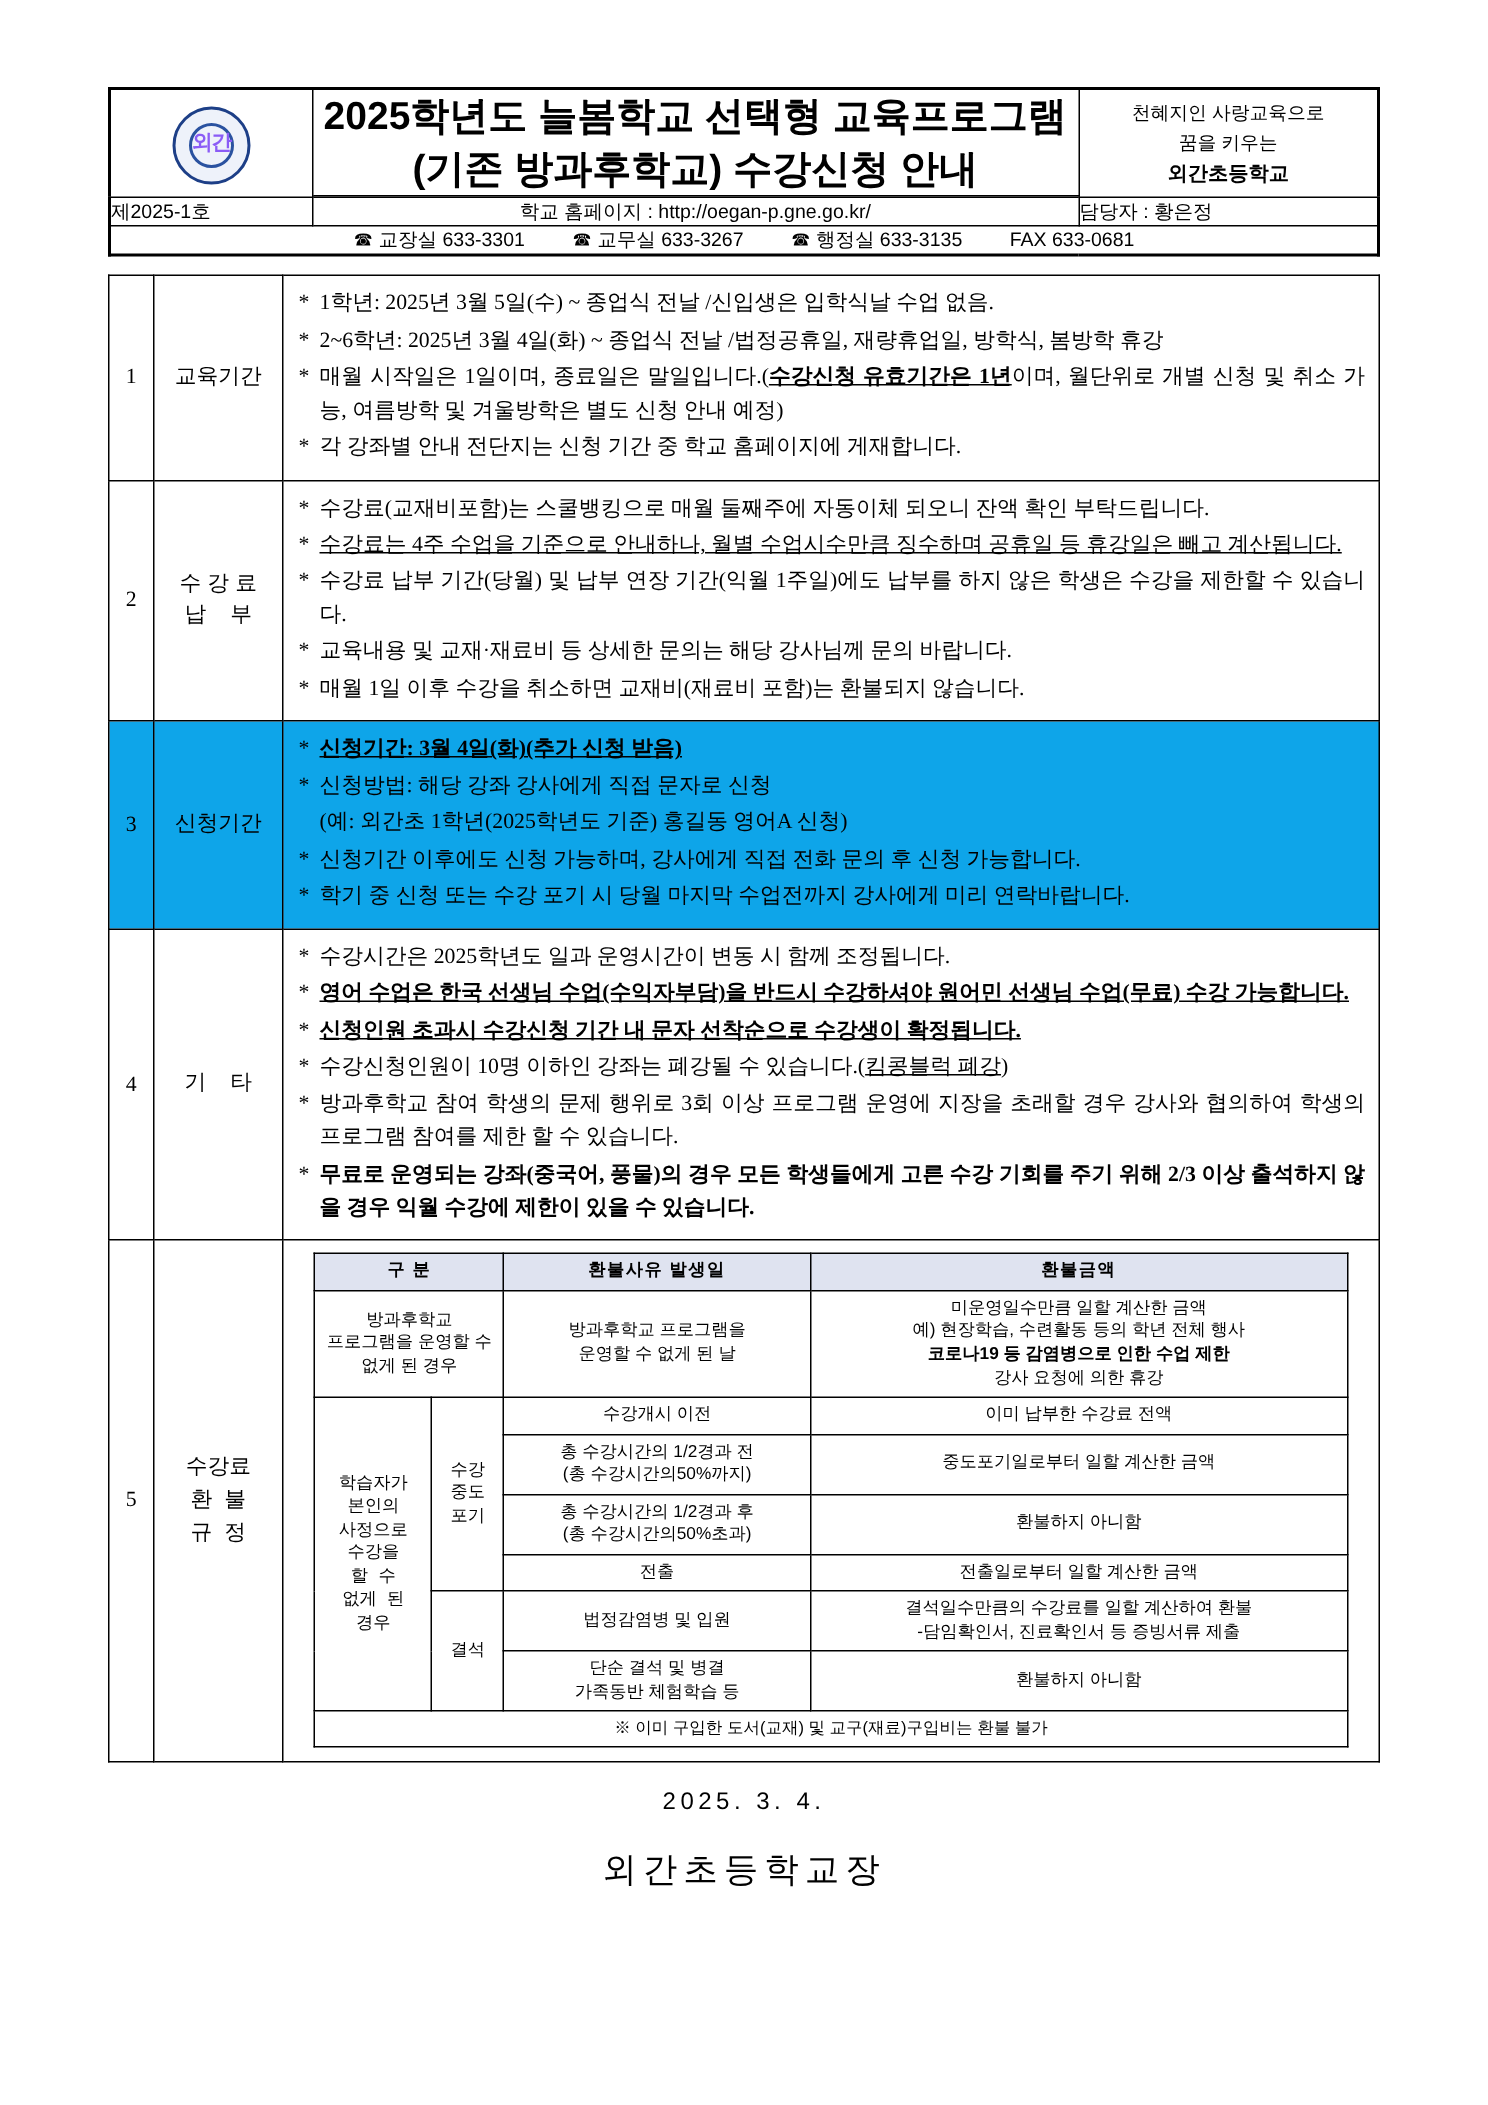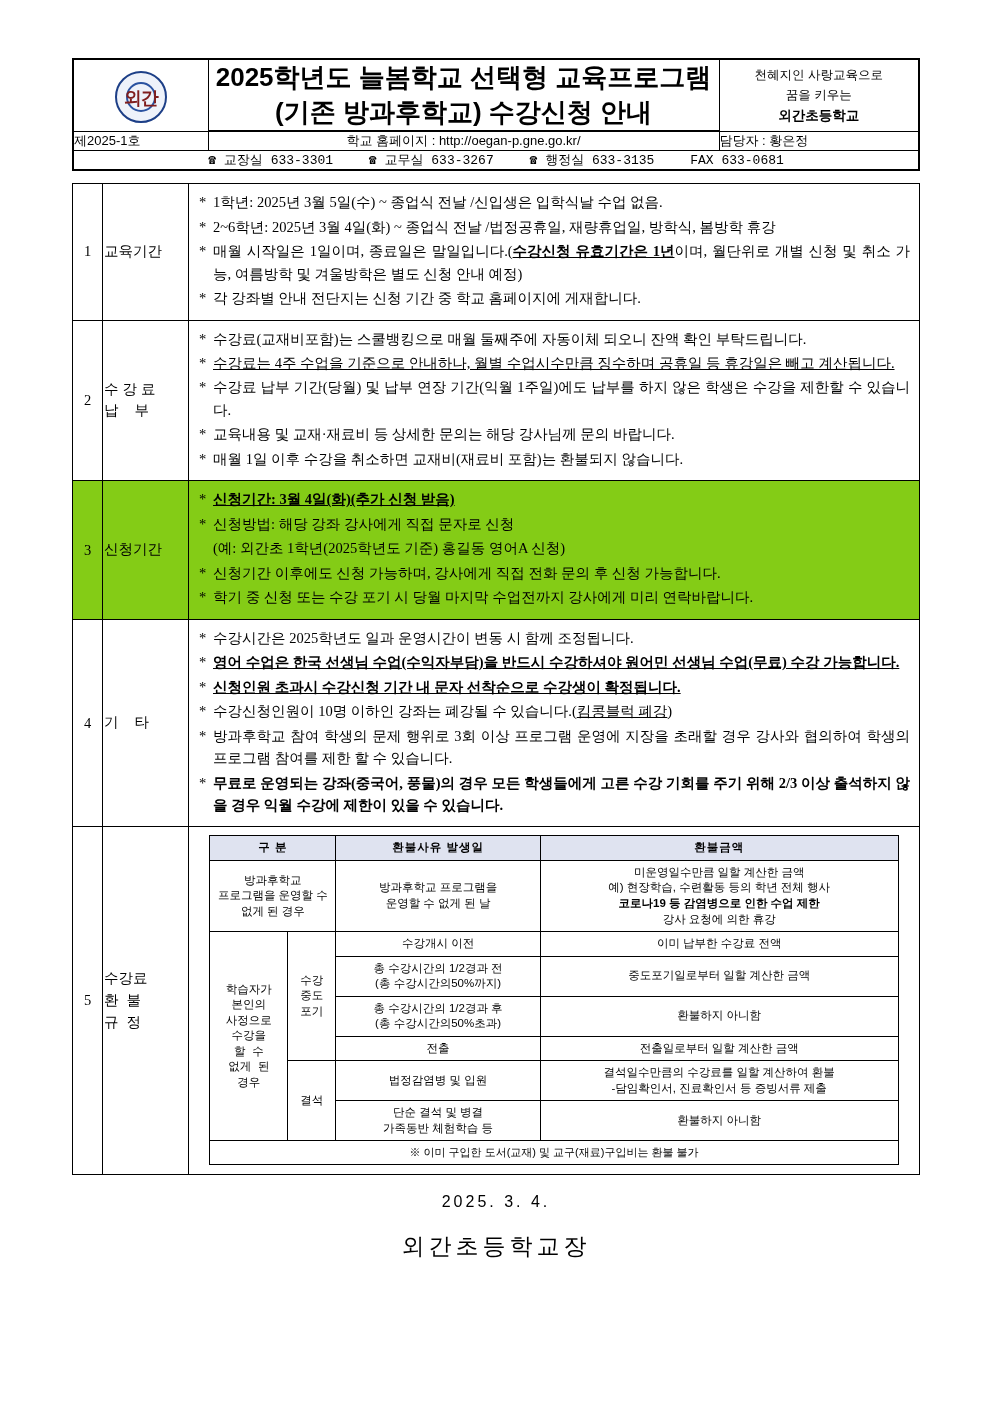--- a/index.html
+++ b/index.html
@@ -49,22 +49,22 @@
   .emblem:before {
     content: "";
     position: absolute;
     left: 9px; top: 9px; right: 9px; bottom: 9px;
     border: 2px solid #2a52a0;
     border-radius: 50%;
   }
   .emblem .em-txt {
     position: absolute;
     left: 0; right: 0; top: 13px;
-    font-size: 18px;
-    color: #7f1d1d;
+    font-size: 14px;
+    color: #8b5cf6;
     font-weight: bold;
     letter-spacing: -1px;
     font-family: Liberation Sans, sans-serif;
   }
   .lh-title {
     text-align: center;
     padding: 9px 4px;
   }
   .lh-title .t1, .lh-title .t2 {
     font-size: 26px;
@@ -99,21 +99,21 @@
     width: 200px;
     text-align: left;
     font-size: 13px;
     padding: 3px 0;
     font-family: "Liberation Sans", sans-serif;
   }
   .lh-phones {
     text-align: center;
     font-size: 13px;
     padding: 3px 0;
-    font-family: Liberation Mono, monospace;
+    font-family: Liberation Sans, sans-serif;
   }
   .lh-phones span { margin: 0 14px; }
 
   
   .intro {
     margin-top: 14px;
     font-size: 15.5px;
     line-height: 1.55;
     text-align: justify;
   }
@@ -130,21 +130,21 @@
     border: 1px solid #000;
     vertical-align: middle;
   }
   td.num {
     width: 30px;
     text-align: center;
     font-size: 14.5px;
   }
   td.cat {
     width: 86px;
-    text-align: left;
+    text-align: center;
     font-size: 14.5px;
     line-height: 1.5;
     font-family: "Liberation Sans", sans-serif;
     letter-spacing: 0px;
   }
   td.body {
     padding: 7px 9px 8px 9px;
     font-size: 14.5px;
     line-height: 1.55;
   }
@@ -159,21 +159,21 @@
     content: "*";
     position: absolute;
     left: 1px; top: 0;
   }
   ul.bul > li.nobul { padding-left: 15px; }
   ul.bul > li.nobul:before { content: ""; }
   .u { text-decoration: underline; }
   .b { font-weight: bold; }
   .ub { text-decoration: underline; font-weight: bold; }
 
-  tr.hl td { background: #84cc16; }
+  tr.hl td { background: #0ea5e9; }
 
   
   .refund-wrap { padding: 8px 6px 9px 6px; }
   table.refund {
     width: 96%;
     margin: 0 auto;
     border-collapse: collapse;
     font-size: 11.5px;
     font-family: "Liberation Sans", sans-serif;
   }

